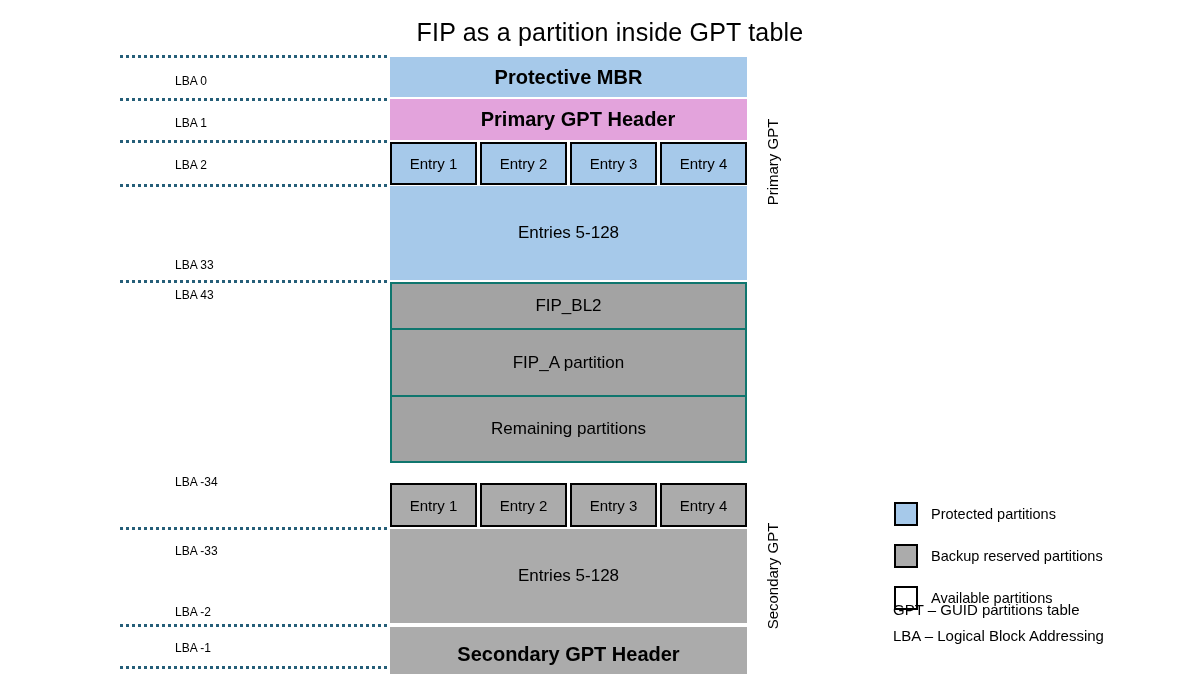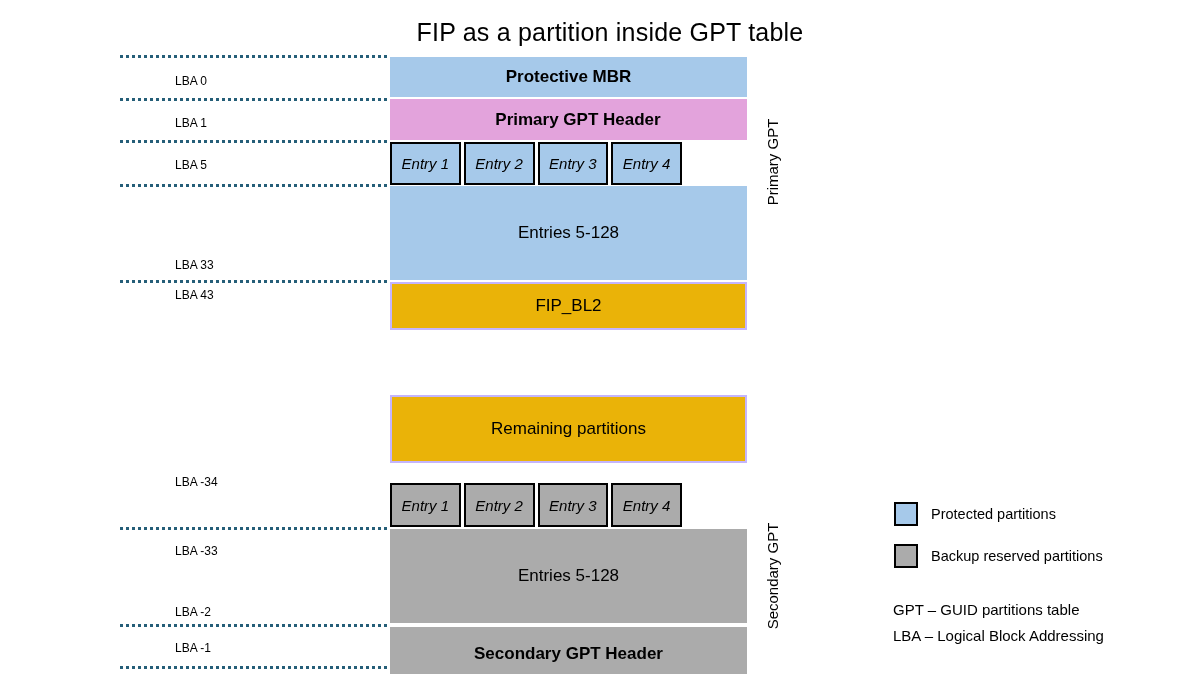--- a/index.html
+++ b/index.html
@@ -15,24 +15,24 @@
 
   
   .lba{position:absolute;left:175px;font-size:12px;line-height:16px;white-space:nowrap;}
 
   
   .block{position:absolute;left:390px;width:357px;display:flex;align-items:center;
          justify-content:center;text-align:center;font-size:17px;box-sizing:border-box;}
   .blue{background:#a6c9ea;}
   .pink{background:#e3a3dc;padding-left:19px;}
   .gray{background:#ababab;}
-  .whiteb{background:#eab308;border:2px solid #c4b5fd;}
-  .bold{font-weight:700;font-size:17px;}
+  .whiteb{background:#a3a3a3;border:2px solid #0f766e;}
+  .bold{font-weight:700;font-size:20px;}
 
-  .entry-row{position:absolute;left:390px;width:292px;display:flex;gap:3px;box-sizing:border-box;font-style:italic;}
+  .entry-row{position:absolute;left:390px;width:357px;display:flex;gap:3px;box-sizing:border-box;}
   .entry-cell{flex:1;display:flex;align-items:center;justify-content:center;
               border:2.5px solid #000;font-size:15px;box-sizing:border-box;}
 
   .side-label{position:absolute;white-space:nowrap;font-size:15px;
               transform:translate(-50%,-50%) rotate(-90deg);}
 
   
   .legend{position:absolute;left:894px;top:459px;display:flex;flex-direction:column;gap:20px;margin-top:44px;}
   .legend-item{display:flex;align-items:center;gap:13px;height:22px;}
   .swatch{width:20px;height:20px;border:2px solid #000;box-sizing:content-box;flex:0 0 auto;}
@@ -54,41 +54,42 @@
   <div class="dotline" style="top:98px"></div>
   <div class="dotline" style="top:140px"></div>
   <div class="dotline" style="top:184px"></div>
   <div class="dotline" style="top:280px"></div>
   <div class="dotline" style="top:527px"></div>
   <div class="dotline" style="top:624px"></div>
   <div class="dotline" style="top:666px"></div>
 
   <div class="lba" style="top:73px">LBA 0</div>
   <div class="lba" style="top:115px">LBA 1</div>
-  <div class="lba" style="top:157px">LBA 5</div>
+  <div class="lba" style="top:157px">LBA 2</div>
   <div class="lba" style="top:257px">LBA 33</div>
   <div class="lba" style="top:287px">LBA 43</div>
   <div class="lba" style="top:474px">LBA -34</div>
   <div class="lba" style="top:543px">LBA -33</div>
   <div class="lba" style="top:604px">LBA -2</div>
   <div class="lba" style="top:640px">LBA -1</div>
 
   <div class="block blue bold" style="top:57px;height:40px">Protective MBR</div>
   <div class="block pink bold" style="top:99px;height:41px">Primary GPT Header</div>
 
   <div class="entry-row" style="top:142px;height:43px">
     <div class="entry-cell blue">Entry 1</div>
     <div class="entry-cell blue">Entry 2</div>
     <div class="entry-cell blue">Entry 3</div>
     <div class="entry-cell blue">Entry 4</div>
   </div>
 
   <div class="block blue" style="top:186px;height:94px">Entries 5-128</div>
 
   <div class="block whiteb" style="top:282px;height:48px">FIP_BL2</div>
+  <div class="block whiteb" style="top:328px;height:69px">FIP_A partition</div>
   <div class="block whiteb" style="top:395px;height:68px">Remaining partitions</div>
 
   <div class="entry-row" style="top:483px;height:44px">
     <div class="entry-cell gray">Entry 1</div>
     <div class="entry-cell gray">Entry 2</div>
     <div class="entry-cell gray">Entry 3</div>
     <div class="entry-cell gray">Entry 4</div>
   </div>
 
   <div class="block gray" style="top:529px;height:94px">Entries 5-128</div>
@@ -99,20 +100,24 @@
 
   <div class="legend">
     <div class="legend-item">
       <span class="swatch sw-blue"></span>
       <span class="legend-label">Protected partitions</span>
     </div>
     <div class="legend-item">
       <span class="swatch sw-gray"></span>
       <span class="legend-label">Backup reserved partitions</span>
     </div>
+    <div class="legend-item">
+      <span class="swatch sw-white"></span>
+      <span class="legend-label">Available partitions</span>
+    </div>
   </div>
 
   <div class="notes">
     <div class="note">GPT – GUID partitions table</div>
     <div class="note">LBA – Logical Block Addressing</div>
   </div>
 
 </div>
 
 </body></html>

